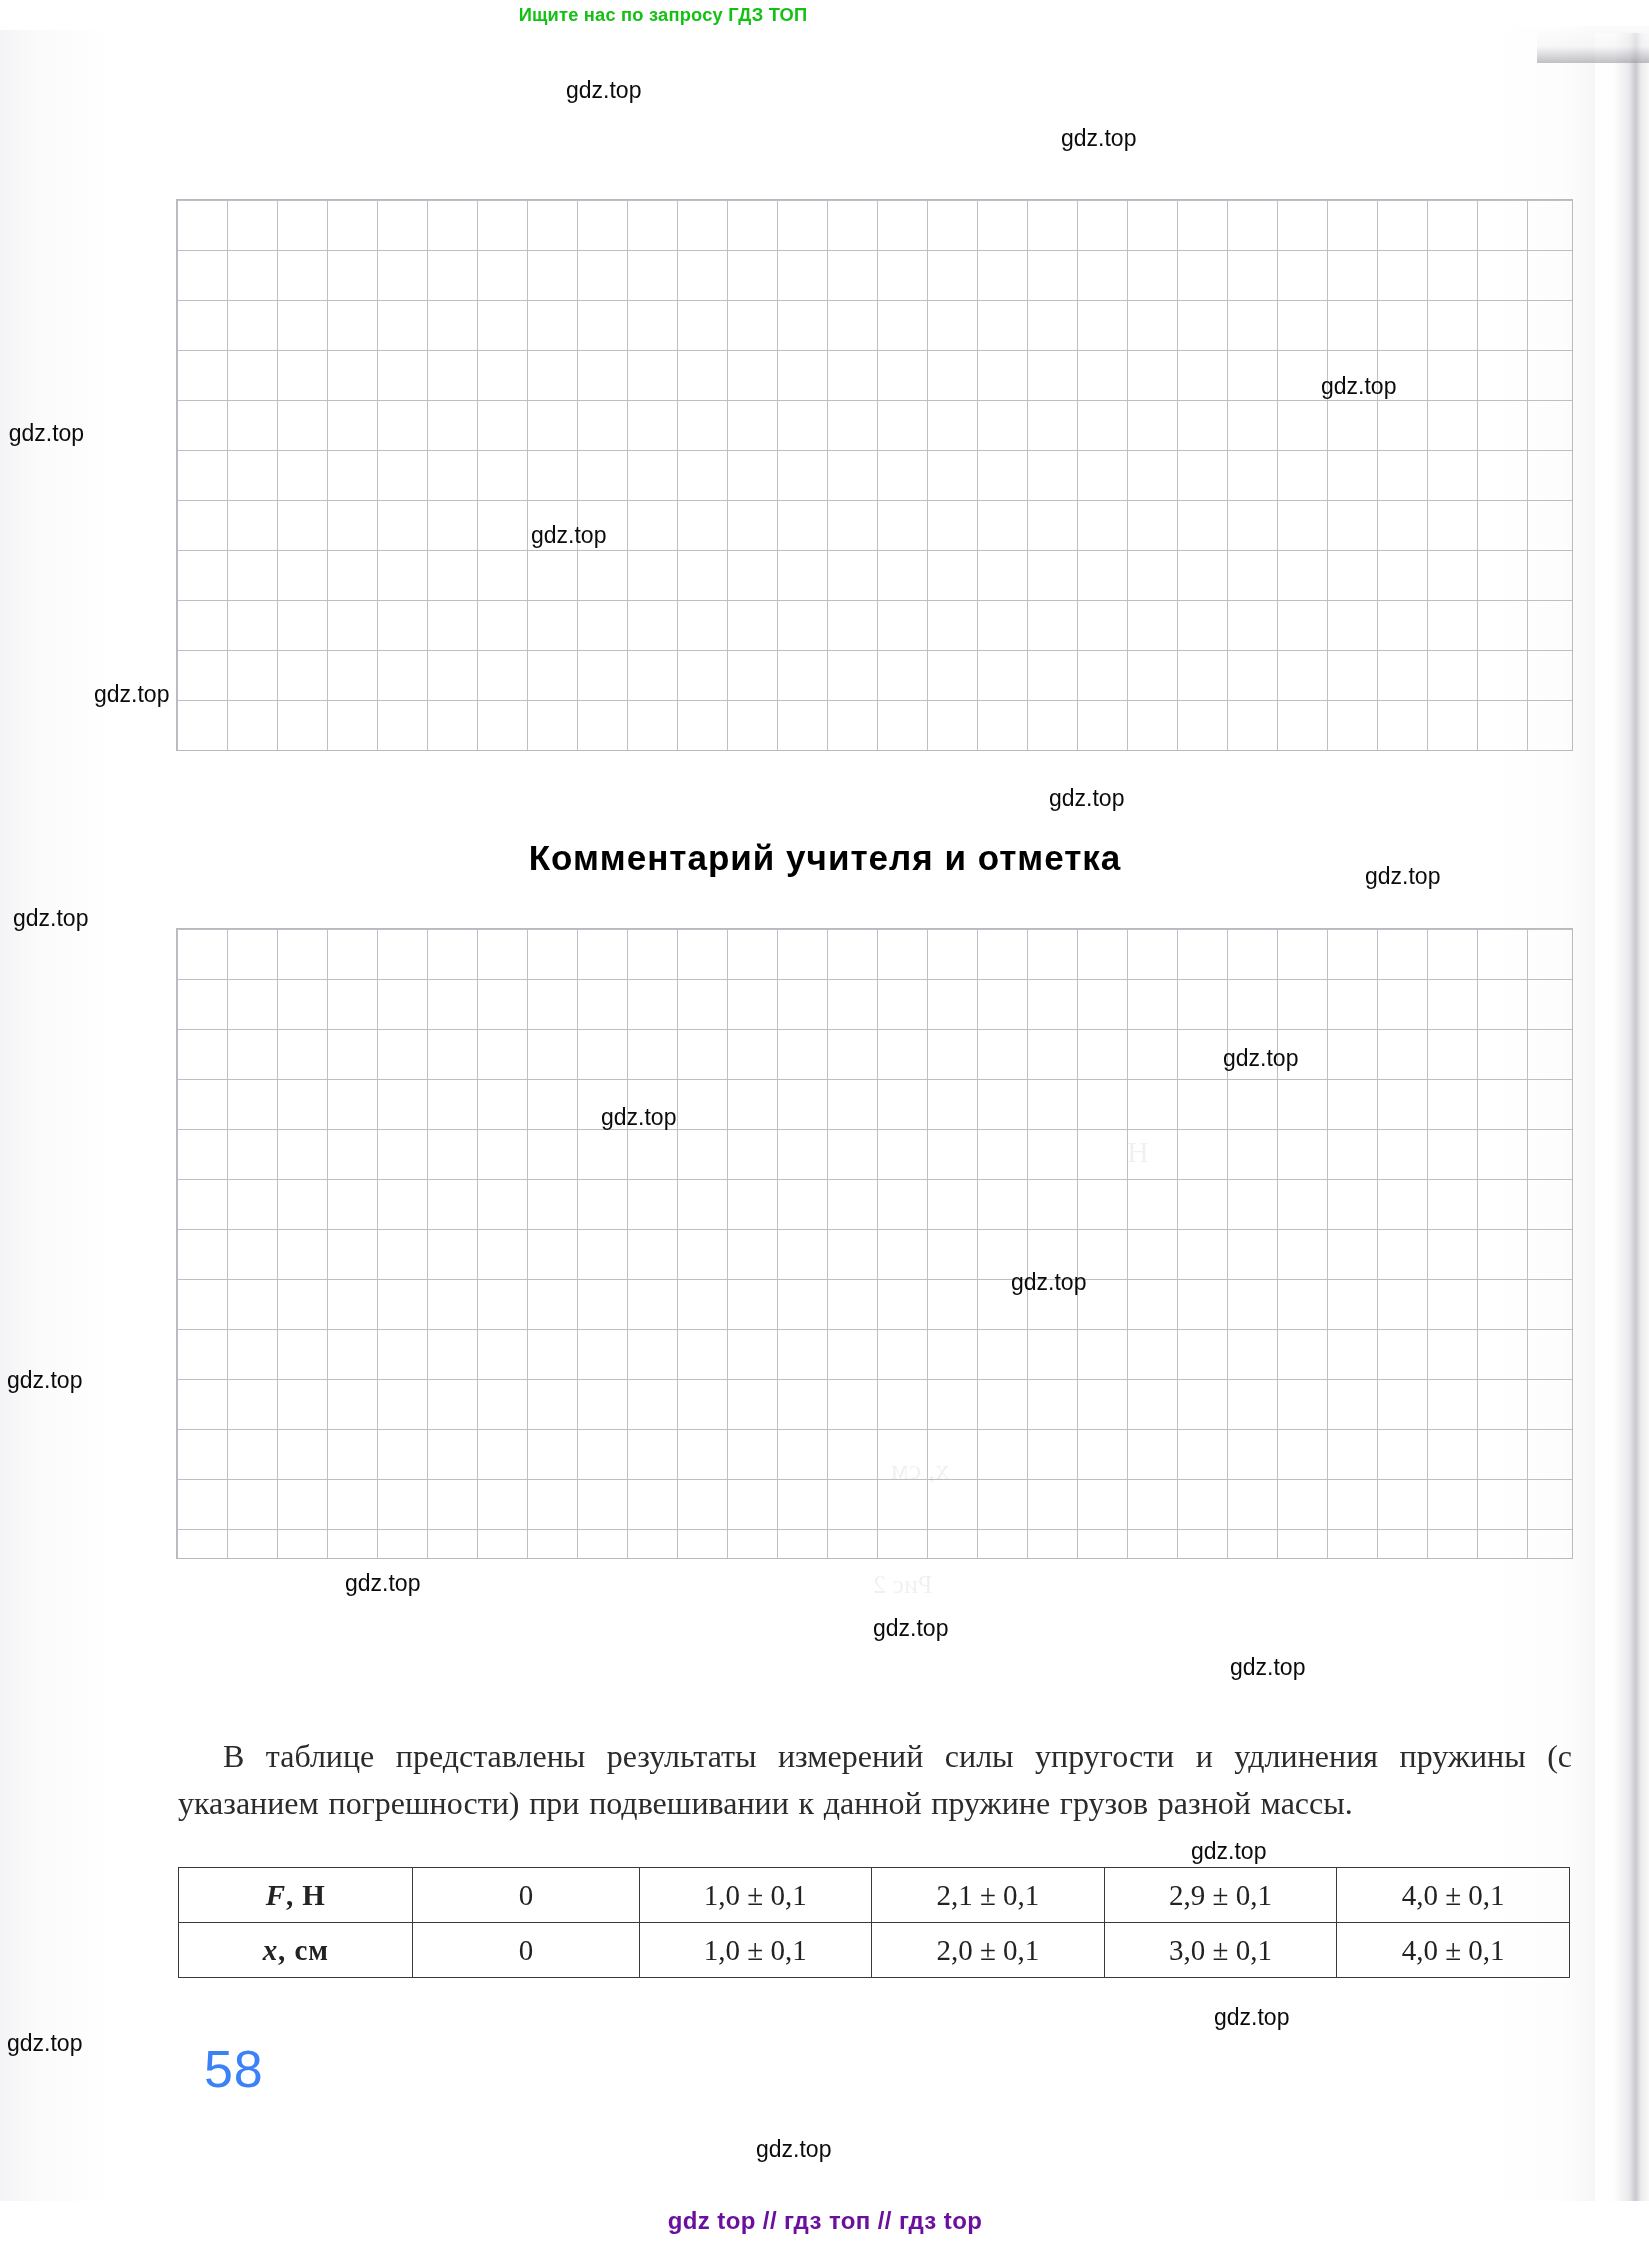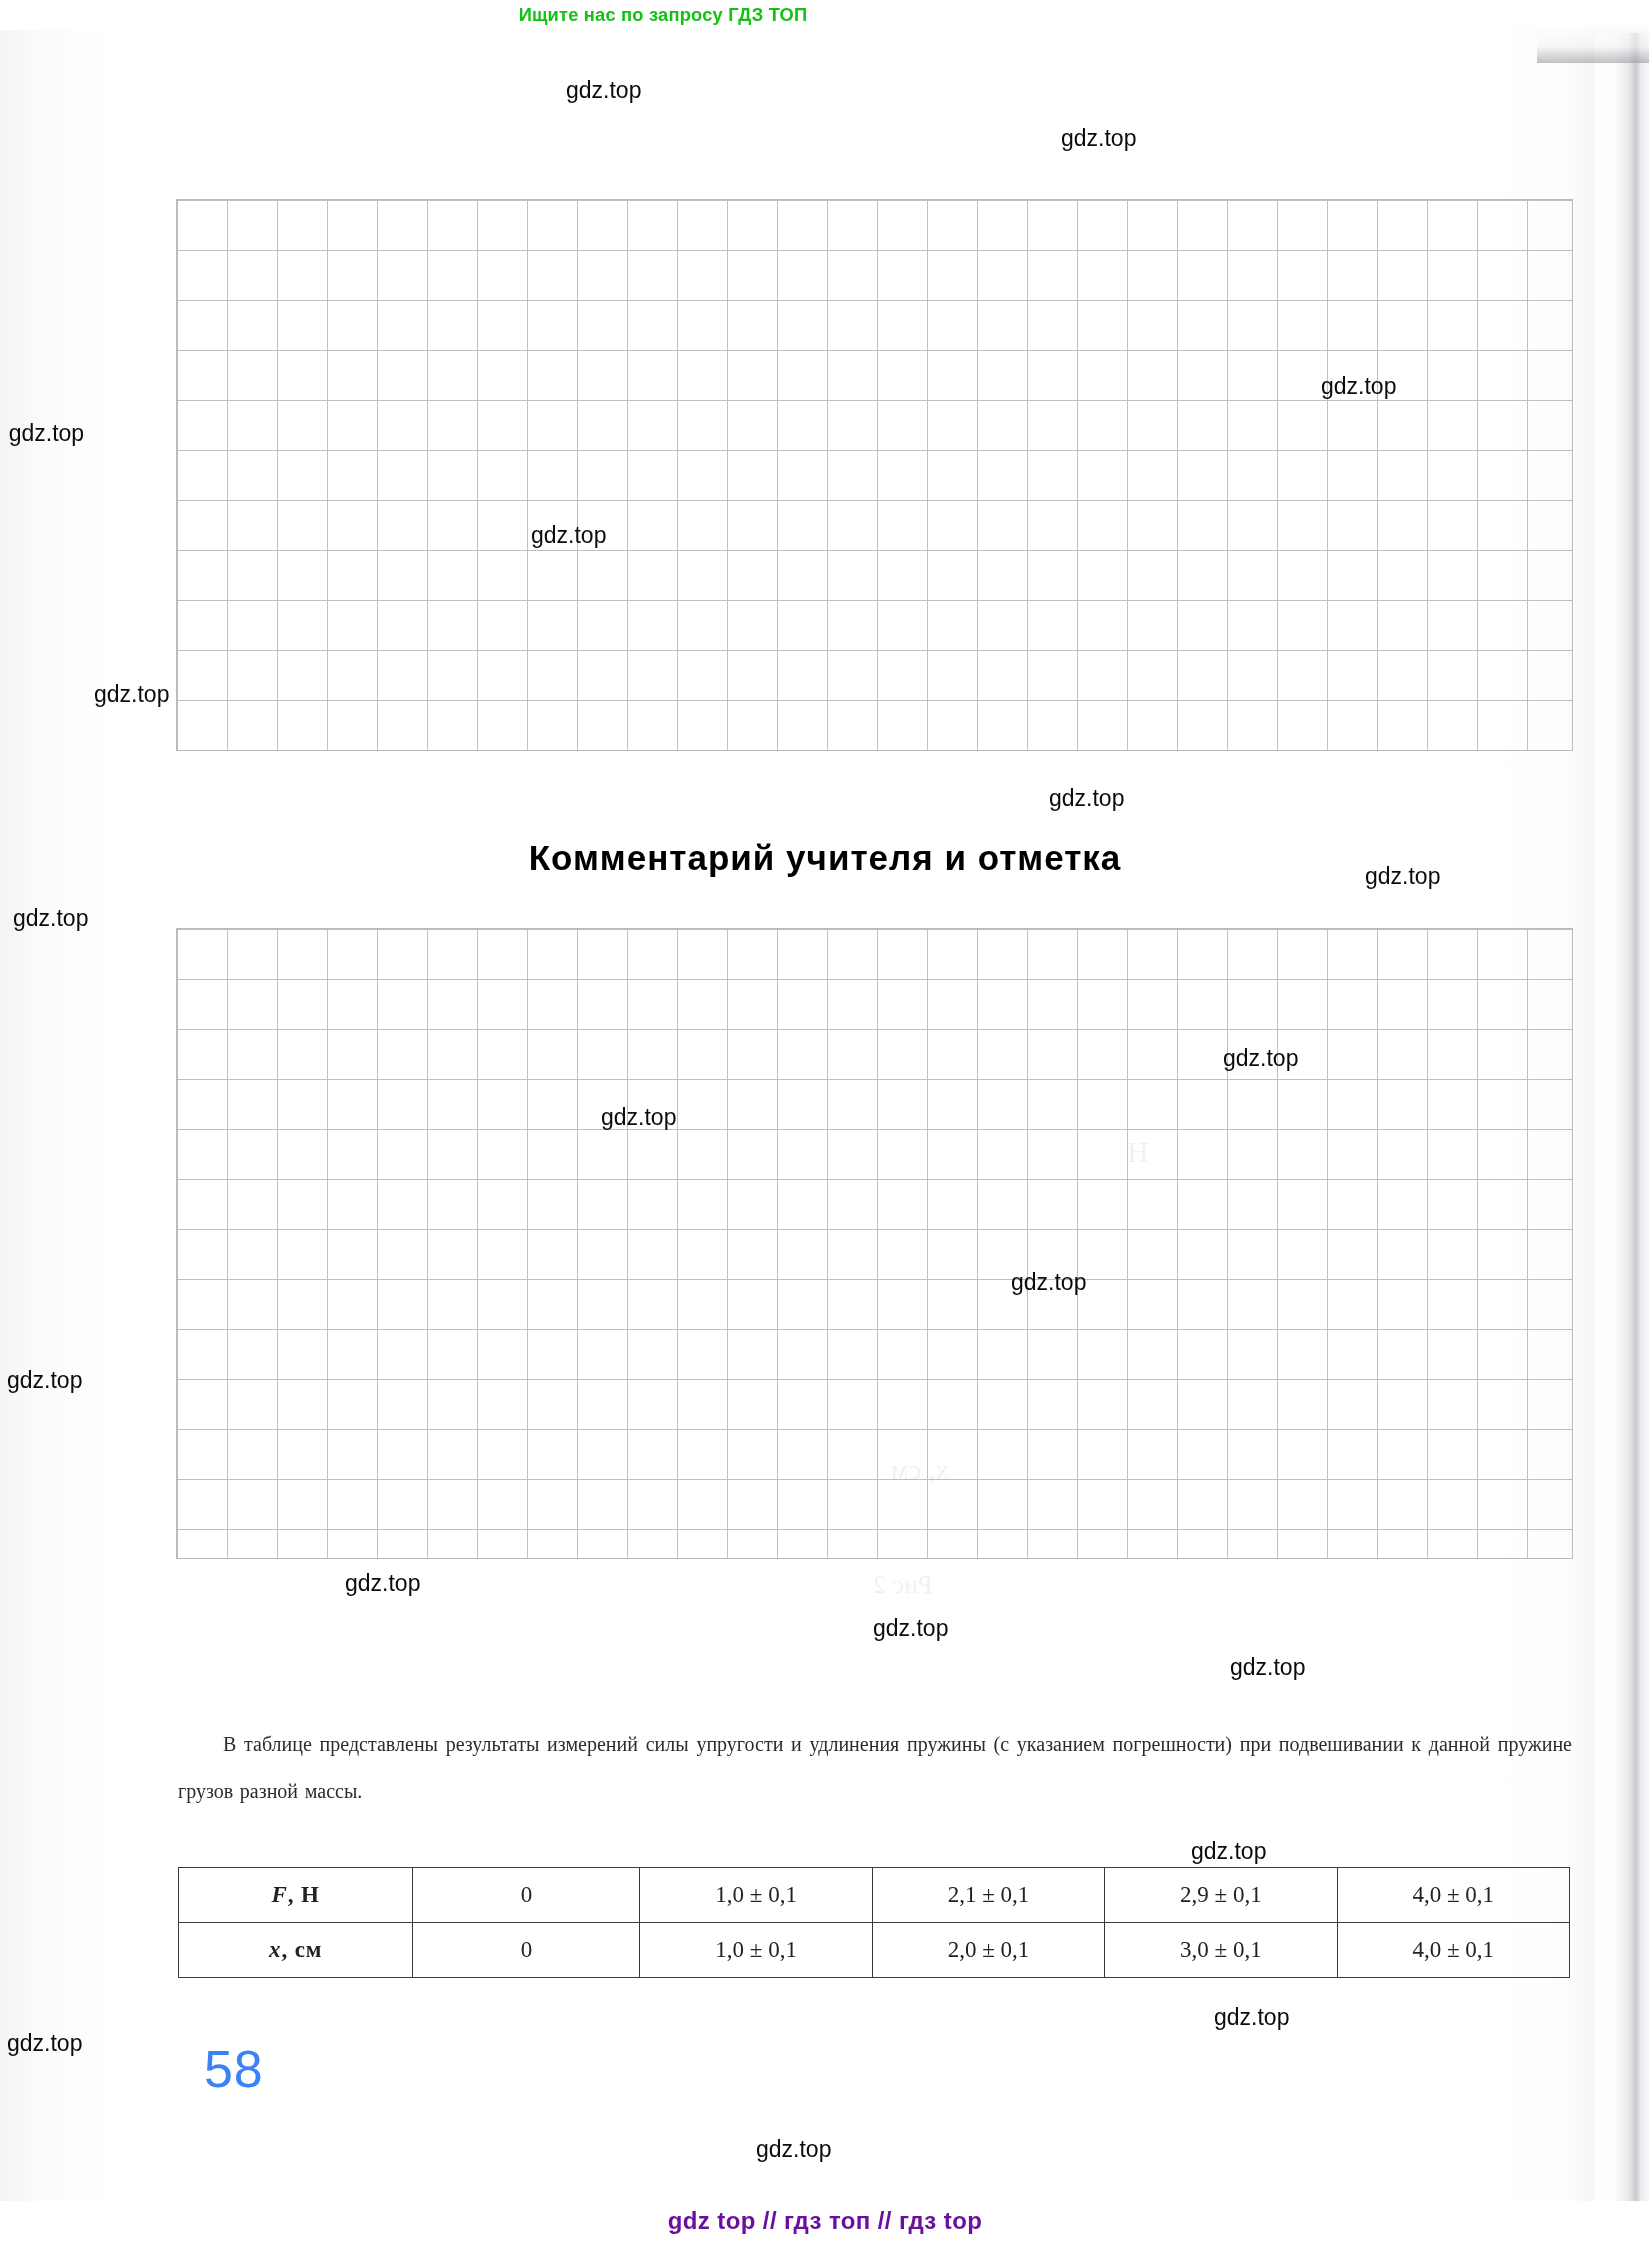--- a/index.html
+++ b/index.html
@@ -75,39 +75,39 @@
     font-weight:700;color:#000000;
     letter-spacing:1px;
   }
   #heading-comment{ left:0;  top:838px;  width:1650px; font-size:35px; }
   #heading-examples{ left:0; top:1633px; width:1650px; font-size:35px; }
 
   
   #intro-paragraph{
     position:absolute;left:178px;top:1701px;width:1394px;
     font-family:"Liberation Serif", serif;
-    font-size:20px;line-height:47px;color:#2b2b2b;
+    font-size:32px;line-height:47px;color:#2b2b2b;
     text-align:justify;text-indent:45px;
     text-align-last:left;
     word-spacing:1.7px;
   }
 
   
   #data-table{
     position:absolute;left:178px;top:1867px;width:1392px;
     border-collapse:collapse;
     font-family:"Liberation Serif", serif;
     color:#222;
   }
   #data-table td{
     border:1.9px solid #3a3a3a;
     height:54px;
     text-align:center;
     vertical-align:middle;
-    font-size:23px;
+    font-size:29px;
     padding:0 23px;
   }
   #data-table td.row-label{
     width:234px;font-style:italic;font-weight:700;letter-spacing:0.9px;
   }
   #data-table td.row-label .unit{font-style:normal;font-weight:700;}
   #data-table td.zero-cell{width:229px;}
   #data-table td.val-cell{width:231px;}
 
   

